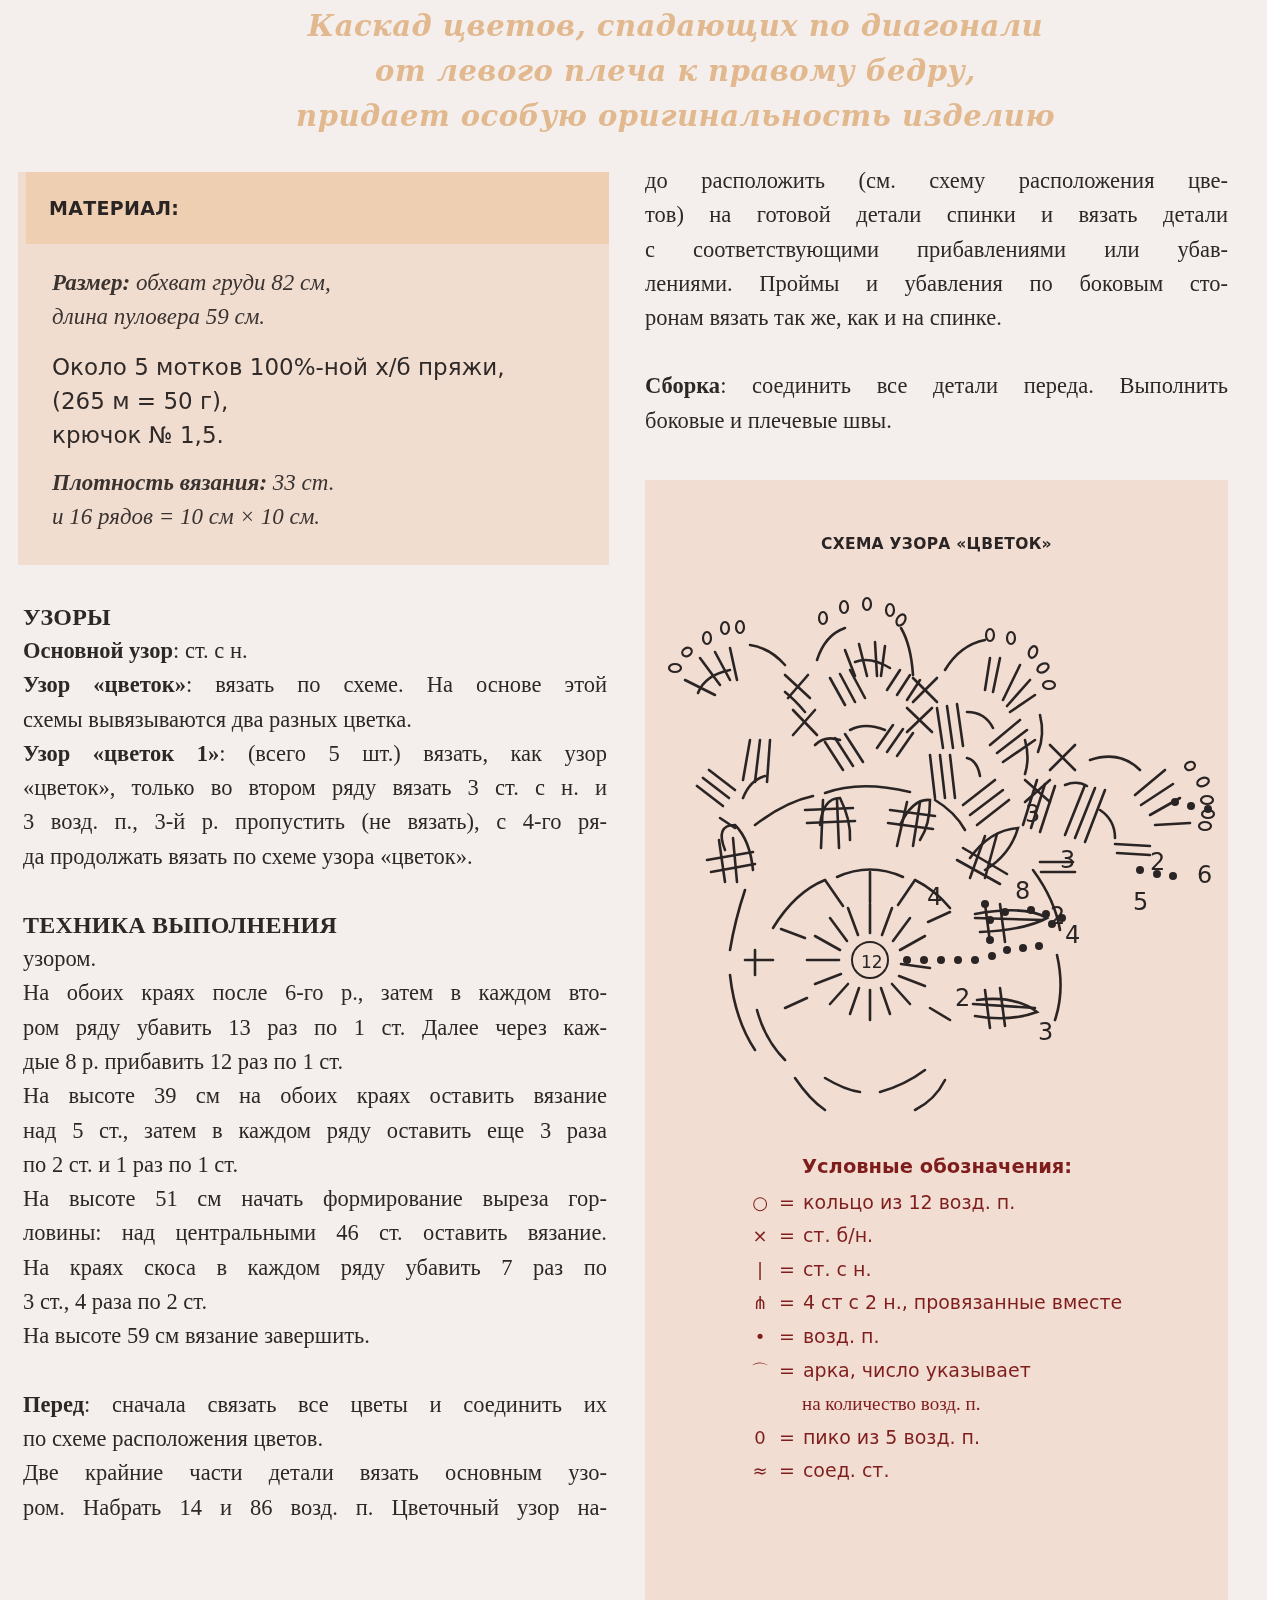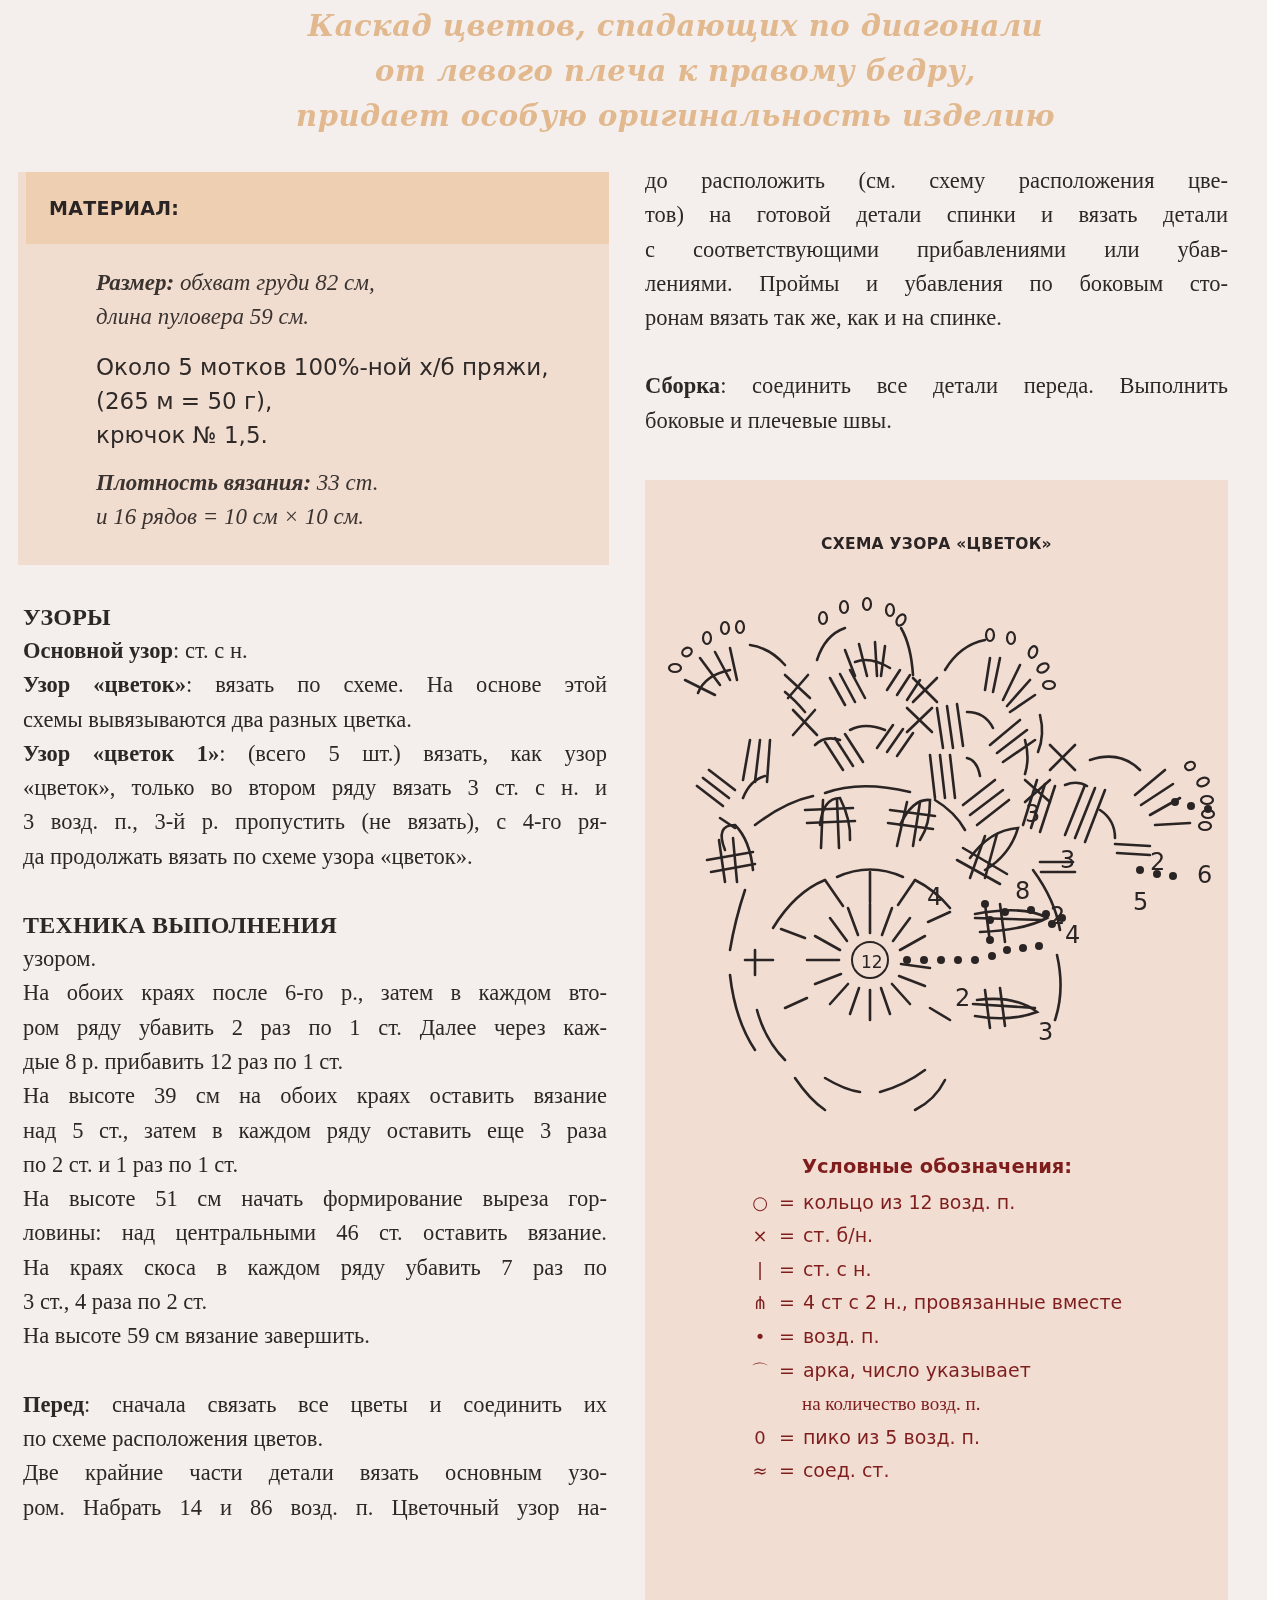--- a/index.html
+++ b/index.html
@@ -42,21 +42,21 @@
     font-family: "Liberation Serif", serif; font-style: italic;
     font-size: 23px; line-height: 34px; color: #3a3330;
     margin-bottom: 16px;
   }
   .mat-para-it b { font-weight: bold; }
   .mat-para-sans {
     font-family: "DejaVu Sans", "Liberation Sans", sans-serif;
     font-size: 23px; line-height: 34px; color: #2f2a28;
     margin-bottom: 14px;
   }
-  .mat-para-sans div, .mat-para-it div { white-space: nowrap; margin-left: 44px; }
+  .mat-para-sans div, .mat-para-it div { white-space: nowrap; }
 
   
   .left-col {
     position: absolute; left: 23px; top: 600px; width: 584px;
     font-size: 22.5px; line-height: 34.3px; color: #2c2826;
   }
   .section-title {
     font-weight: bold; font-size: 24px; line-height: 34px; letter-spacing: 0.2px;
   }
   .line { white-space: nowrap; }
@@ -134,21 +134,21 @@
   <div class="line j"><b>Узор «цветок»</b><span>: вязать по схеме. На основе этой</span></div>
   <div class="line">схемы вывязываются два разных цветка.</div>
   <div class="line j"><b>Узор «цветок 1»</b><span>: (всего 5 шт.) вязать, как узор</span></div>
   <div class="line j">«цветок», только во втором ряду вязать 3 ст. с н. и</div>
   <div class="line j">3 возд. п., 3-й р. пропустить (не вязать), с 4-го ря-</div>
   <div class="line">да продолжать вязать по схеме узора «цветок».</div>
   <div class="gap"></div>
   <div class="section-title">ТЕХНИКА ВЫПОЛНЕНИЯ</div>
   <div class="line">узором.</div>
   <div class="line j">На обоих краях после 6-го р., затем в каждом вто-</div>
-  <div class="line j">ром ряду убавить 2 раз по 1 ст. Далее через каж-</div>
+  <div class="line j">ром ряду убавить 13 раз по 1 ст. Далее через каж-</div>
   <div class="line">дые 8 р. прибавить 12 раз по 1 ст.</div>
   <div class="line j">На высоте 39 см на обоих краях оставить вязание</div>
   <div class="line j">над 5 ст., затем в каждом ряду оставить еще 3 раза</div>
   <div class="line">по 2 ст. и 1 раз по 1 ст.</div>
   <div class="line j">На высоте 51 см начать формирование выреза гор-</div>
   <div class="line j">ловины: над центральными 46 ст. оставить вязание.</div>
   <div class="line j">На краях скоса в каждом ряду убавить 7 раз по</div>
   <div class="line">3 ст., 4 раза по 2 ст.</div>
   <div class="line">На высоте 59 см вязание завершить.</div>
   <div class="gap"></div>

